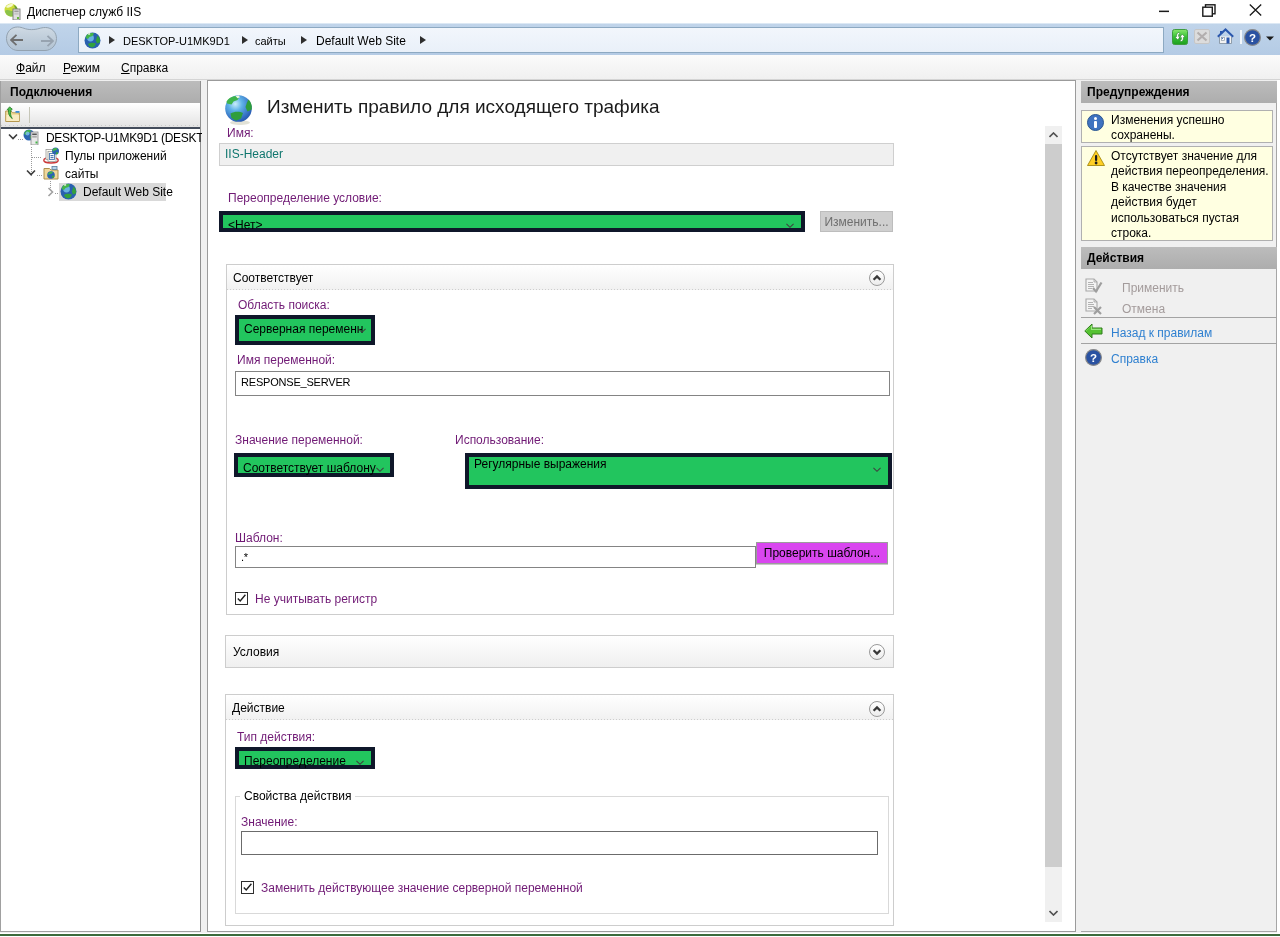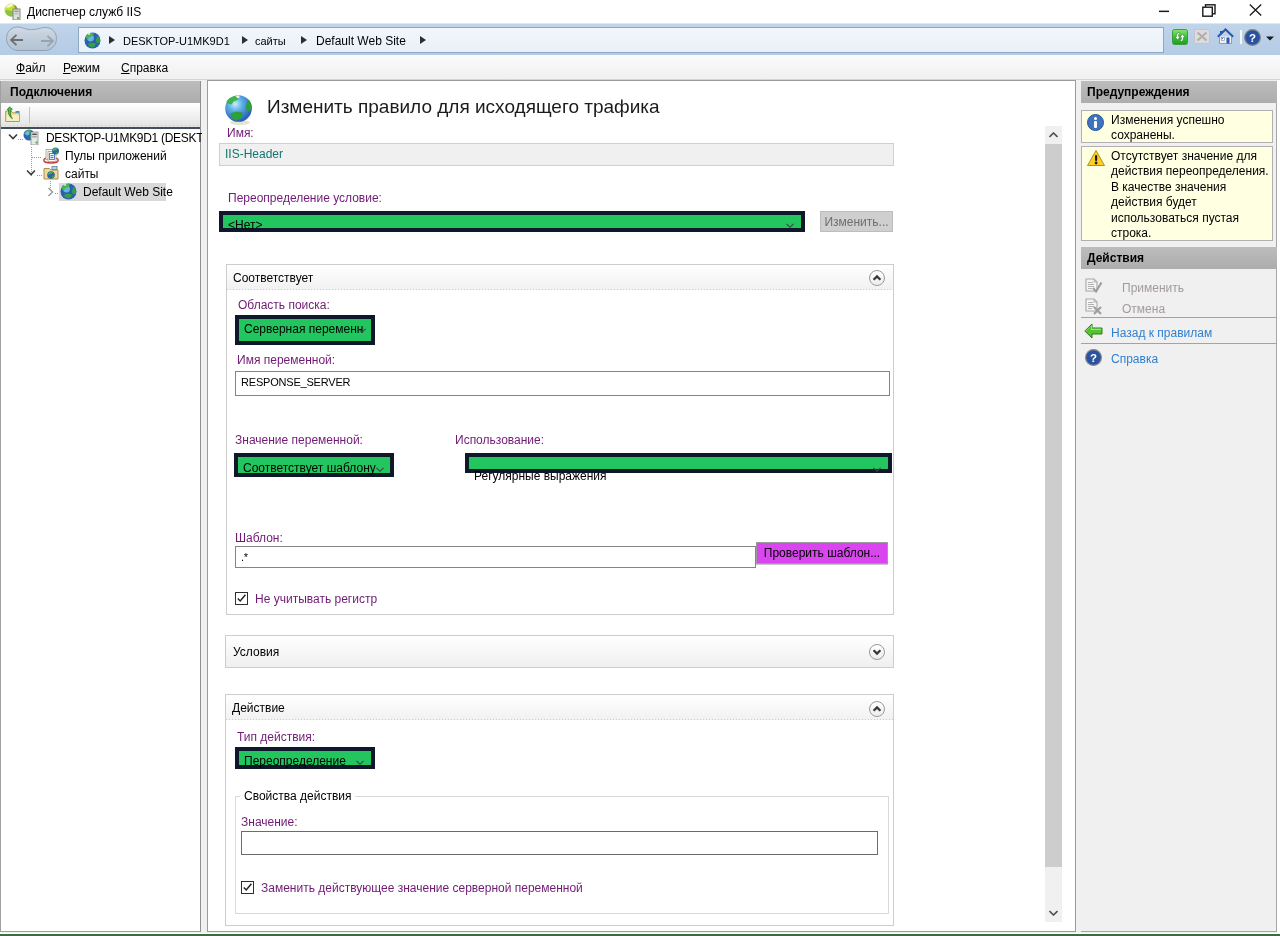--- a/index.html
+++ b/index.html
@@ -298,21 +298,21 @@
       </div>
       <div class="lbl" style="left:10px; top:88px">Имя переменной:</div>
       <div class="tbox" style="left:8px; top:106px; width:655px; height:25px; padding-top:4px">RESPONSE_SERVER</div>
       <div class="lbl" style="left:8px; top:168px">Значение переменной:</div>
       <div class="lbl" style="left:228px; top:168px">Использование:</div>
       <div class="combo" style="left:7px; top:188px; width:160px; height:24px; padding-top:4px">Соответствует шаблону
         <svg class="combochev" style="right:6px; top:9px" width="9" height="6" viewBox="0 0 9 6">
             <path d="M0.5 0.5 L4.5 4.5 L8.5 0.5" stroke="#404040" stroke-width="1.2" fill="none"></path>
           </svg>
       </div>
-      <div class="combo" style="left:238px; top:188px; width:427px; height:20px; padding-top:12px">Регулярные выражения
+      <div class="combo" style="left:238px; top:188px; width:427px; height:36px; padding-top:0">Регулярные выражения
         <svg class="combochev" style="right:7px; top:9px" width="9" height="6" viewBox="0 0 9 6">
             <path d="M0.5 0.5 L4.5 4.5 L8.5 0.5" stroke="#404040" stroke-width="1.2" fill="none"></path>
           </svg>
       </div>
       <div class="lbl" style="left:8px; top:266px">Шаблон:</div>
       <div class="tbox" style="left:8px; top:281px; width:521px; height:22px">.*</div>
       <div class="btn" style="left:529px; top:277px; width:132px; height:22px; padding-top:3px">Проверить шаблон...</div>
       <div class="cb" style="left:8px; top:327px">
         <svg width="11" height="11" viewBox="0 0 11 11" style="position:absolute;left:0;top:0">
             <path d="M1.8 5.5 L4.2 8 L9.4 1.8" stroke="#1f1f1f" stroke-width="1.4" fill="none"></path>

